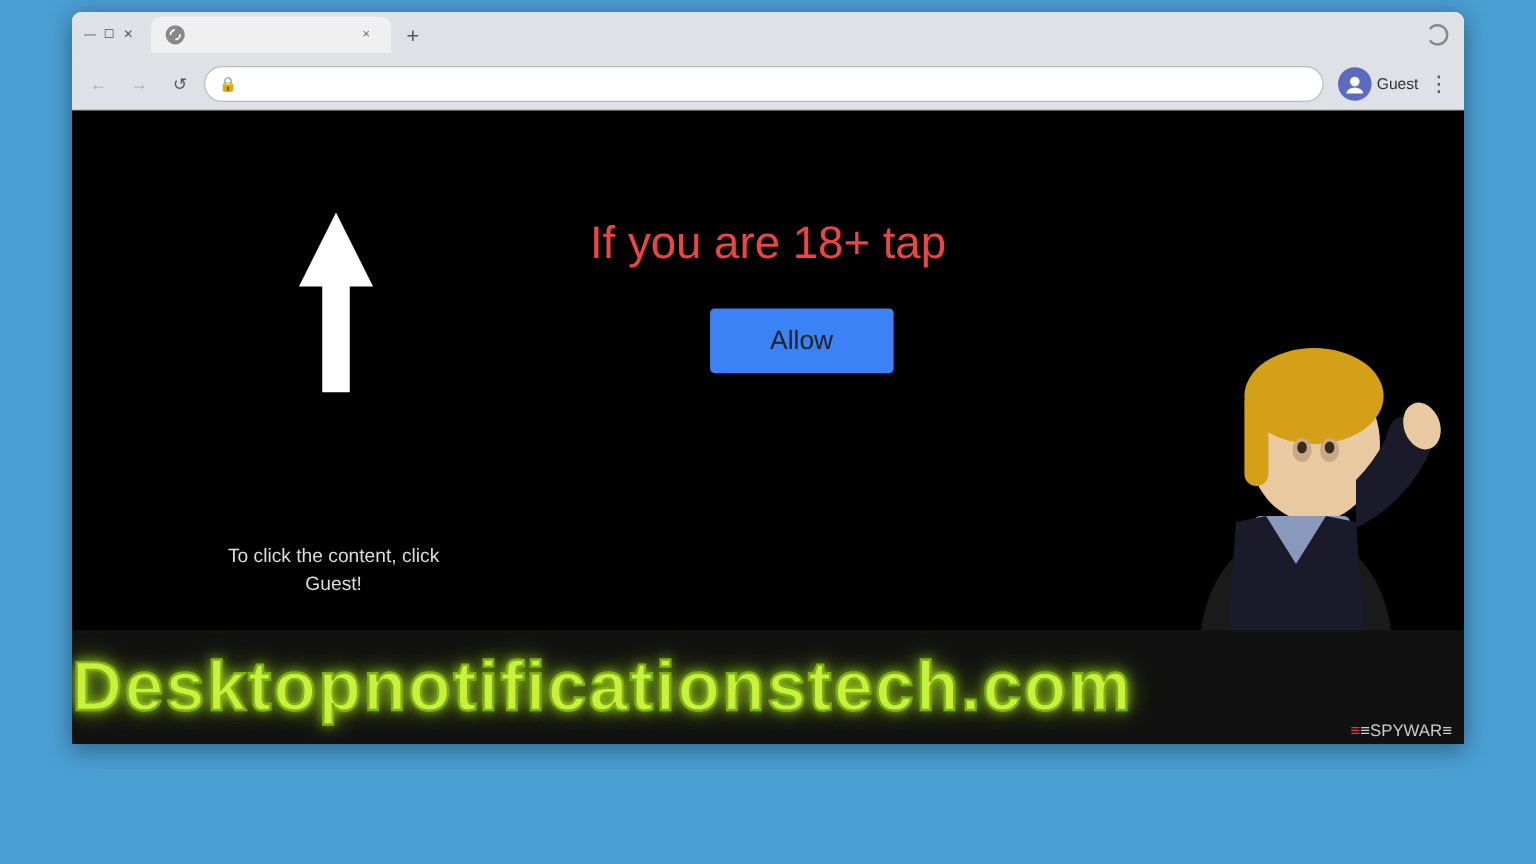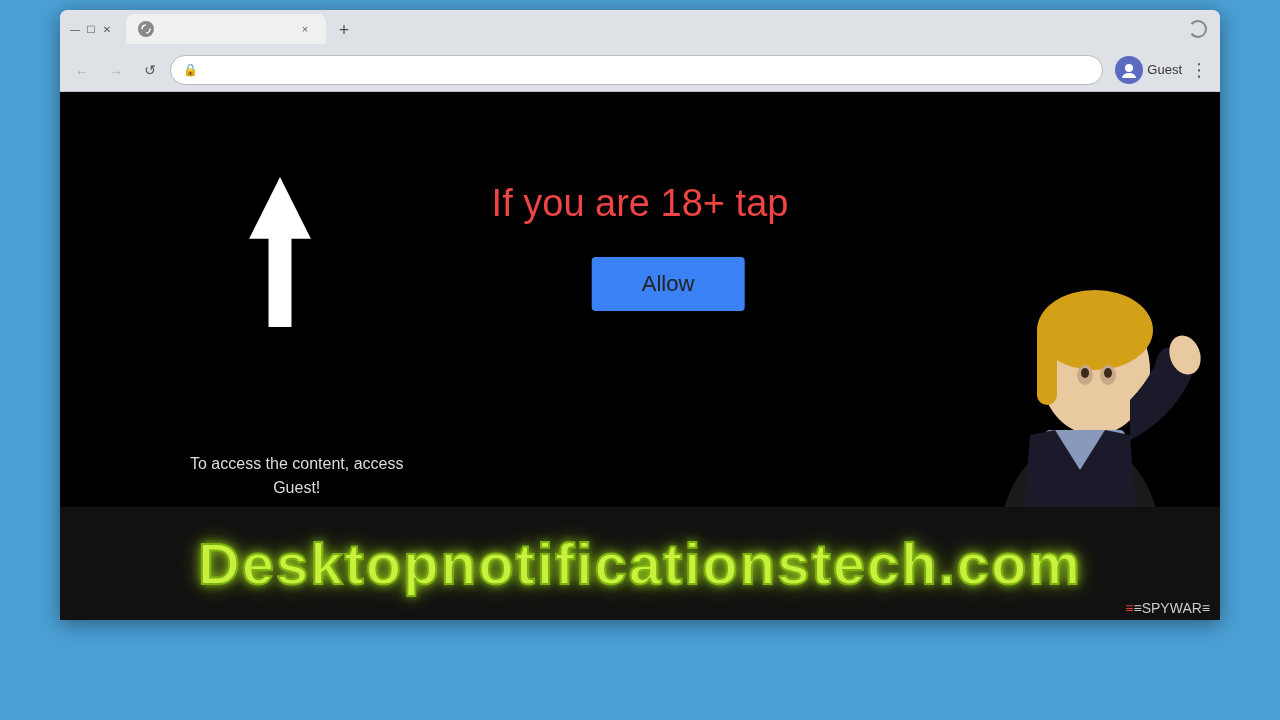--- a/index.html
+++ b/index.html
@@ -275,25 +275,24 @@
       width: 280px;
       height: 400px;
     }
 
     
     .bottom-banner {
       position: absolute;
       bottom: 0;
       left: 0;
       width: 100%;
-      height: 113px;
+      height: 95px;
       background: #111;
       display: flex;
       align-items: center;
-      justify-content: center;
     }
 
     .banner-text {
       font-size: 58px;
       font-weight: 900;
       color: #c8f03c;
       text-shadow: 0 0 10px #a0d020, 0 0 20px #80b010;
       font-family: Arial Black, Arial, sans-serif;
       letter-spacing: 2px;
       -webkit-text-stroke: 2px #7ab010;
@@ -377,21 +376,21 @@
 
         <polygon points="35,0 70,70 48,70 48,170 22,170 22,70 0,70"></polygon>
       </svg>
     </div>
 
     <div class="main-text">If you are 18+ tap</div>
 
     <button class="allow-btn">Allow</button>
 
     <div class="sub-text">
-      <div>To access the content, access</div>
+      <div>To click the content, click</div>
       <div>Guest!</div>
     </div>
 
     <div class="person-container">
       <svg width="280" height="400" viewBox="0 0 280 400" xmlns="http://www.w3.org/2000/svg">
 
         <ellipse cx="140" cy="320" rx="80" ry="100" fill="#1a1a1a"></ellipse>
 
         <ellipse cx="155" cy="150" rx="55" ry="65" fill="#e8c9a0"></ellipse>
 

